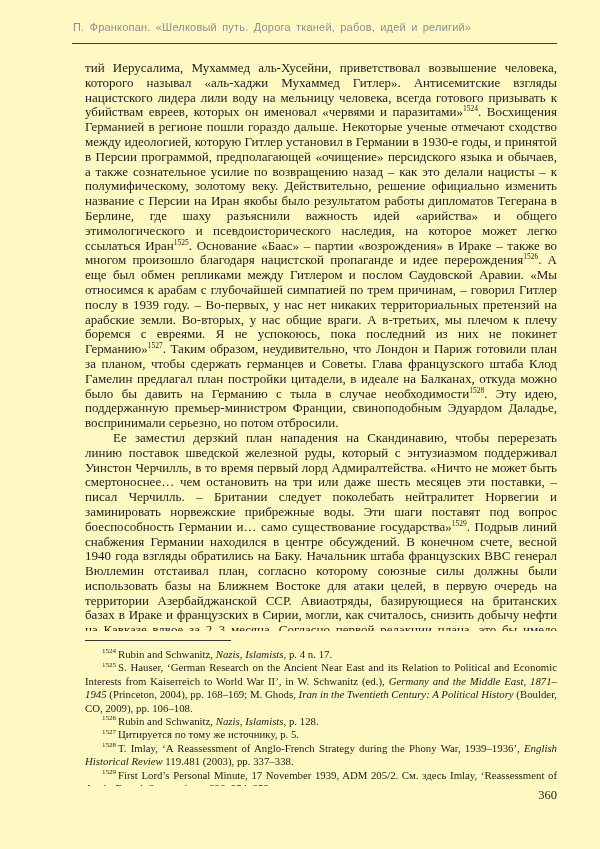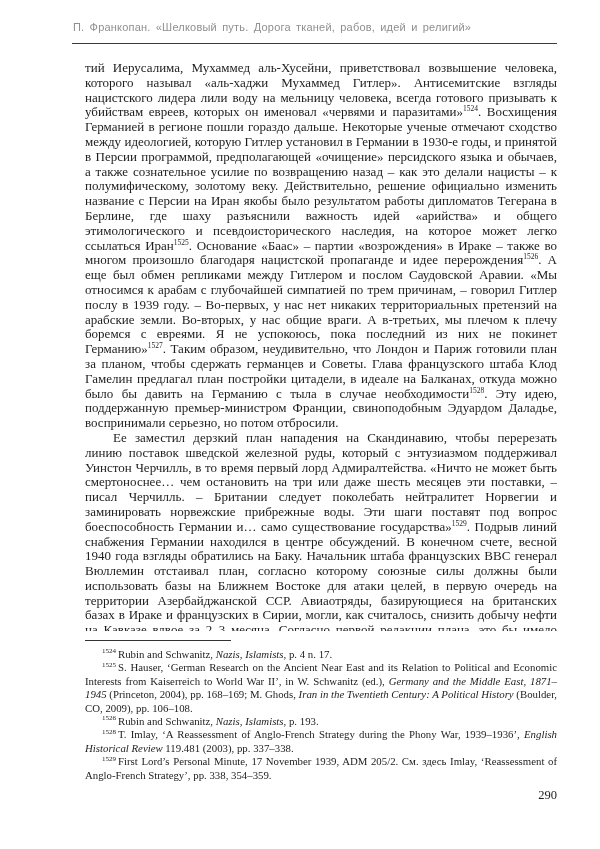--- a/index.html
+++ b/index.html
@@ -1,21 +1,21 @@
 <!DOCTYPE html>
 <html lang="ru"><head>
 <meta charset="utf-8">
 <style>
   html, body { margin: 0; padding: 0; background: #e9e9e9; }
   .page {
     position: relative;
     width: 600px;
     height: 849px;
     margin: 0 auto;
-    background: #ffffff;
+    background: #fef9c3;
     box-sizing: border-box;
     overflow: hidden;
   }
   .header-title {
     position: absolute;
     top: 21px;
     left: 73px;
     right: 42px;
     font-family: "Liberation Sans", sans-serif;
     font-size: 11px;
@@ -101,21 +101,22 @@
   <div class="body-text" id="body-paragraphs">
       <p class="para"><span>тий Иерусалима, Мухаммед аль-Хусейни, приветствовал возвышение человека, которого называл «аль-хаджи Мухаммед Гитлер». Антисемитские взгляды нацистского лидера лили воду на мельницу человека, всегда готового призывать к убийствам евреев, которых он именовал «червями и паразитами»</span><sup>1524</sup><span>. Восхищения Германией в регионе пошли гораздо дальше. Некоторые ученые отмечают сходство между идеологией, которую Гитлер установил в Германии в 1930-е годы, и принятой в Персии программой, предполагающей «очищение» персидского языка и обычаев, а также сознательное усилие по возвращению назад – как это делали нацисты – к полумифическому, золотому веку. Действительно, решение официально изменить название с Персии на Иран якобы было результатом работы дипломатов Тегерана в Берлине, где шаху разъяснили важность идей «арийства» и общего этимологического и псевдоисторического наследия, на которое может легко ссылаться Иран</span><sup>1525</sup><span>. Основание «Баас» – партии «возрождения» в Ираке – также во многом произошло благодаря нацистской пропаганде и идее перерождения</span><sup>1526</sup><span>. А еще был обмен репликами между Гитлером и послом Саудовской Аравии. «Мы относимся к арабам с глубочайшей симпатией по трем причинам, – говорил Гитлер послу в 1939 году. – Во-первых, у нас нет никаких территориальных претензий на арабские земли. Во-вторых, у нас общие враги. А в-третьих, мы плечом к плечу боремся с евреями. Я не успокоюсь, пока последний из них не покинет Германию»</span><sup>1527</sup><span>. Таким образом, неудивительно, что Лондон и Париж готовили план за планом, чтобы сдержать германцев и Советы. Глава французского штаба Клод Гамелин предлагал план постройки цитадели, в идеале на Балканах, откуда можно было бы давить на Германию с тыла в случае необходимости</span><sup>1528</sup><span>. Эту идею, поддержанную премьер-министром Франции, свиноподобным Эдуардом Даладье, воспринимали серьезно, но потом отбросили.</span></p>
       <p class="para indent"><span>Ее заместил дерзкий план нападения на Скандинавию, чтобы перерезать линию поставок шведской железной руды, который с энтузиазмом поддерживал Уинстон Черчилль, в то время первый лорд Адмиралтейства. «Ничто не может быть смертоноснее… чем остановить на три или даже шесть месяцев эти поставки, – писал Черчилль. – Британии следует поколебать нейтралитет Норвегии и заминировать норвежские прибрежные воды. Эти шаги поставят под вопрос боеспособность Германии и… само существование государства»</span><sup>1529</sup><span>. Подрыв линий снабжения Германии находился в центре обсуждений. В конечном счете, весной 1940 года взгляды обратились на Баку. Начальник штаба французских ВВС генерал Вюллемин отстаивал план, согласно которому союзные силы должны были использовать базы на Ближнем Востоке для атаки целей, в первую очередь на территории Азербайджанской ССР. Авиаотряды, базирующиеся на британских базах в Ираке и французских в Сирии, могли, как считалось, снизить добычу нефти на Кавказе вдвое за 2–3 месяца. Согласно первой редакции плана, это бы имело «решающие последствия для СССР и Германии». Последующие версии обещали еще более радужные перспективы: более мелкие атакующие звенья могли доставить ту же бомбовую нагрузку за меньший период времени</span></p>
     </div>
 
   <div class="footnotes">
     <div class="fn-rule"></div>
     <div id="footnote-list">
         <div class="footnote"><sup>1524</sup><span>Rubin and Schwanitz, </span><i>Nazis, Islamists</i><span>, p. 4 n. 17.</span></div>
         <div class="footnote"><sup>1525</sup><span>S. Hauser, ‘German Research on the Ancient Near East and its Relation to Political and Economic Interests from Kaiserreich to World War II’, in W. Schwanitz (ed.), </span><i>Germany and the Middle East, 1871–1945</i><span> (Princeton, 2004), pp. 168–169; M. Ghods, </span><i>Iran in the Twentieth Century: A Political History</i><span> (Boulder, CO, 2009), pp. 106–108.</span></div>
-        <div class="footnote"><sup>1526</sup><span>Rubin and Schwanitz, </span><i>Nazis, Islamists</i><span>, p. 193.</span></div>
+        <div class="footnote"><sup>1526</sup><span>Rubin and Schwanitz, </span><i>Nazis, Islamists</i><span>, p. 128.</span></div>
+        <div class="footnote"><sup>1527</sup><span>Цитируется по тому же источнику, p. 5.</span></div>
         <div class="footnote"><sup>1528</sup><span>T. Imlay, ‘A Reassessment of Anglo-French Strategy during the Phony War, 1939–1936’, </span><i>English Historical Review</i><span> 119.481 (2003), pp. 337–338.</span></div>
         <div class="footnote"><sup>1529</sup><span>First Lord’s Personal Minute, 17 November 1939, ADM 205/2. См. здесь Imlay, ‘Reassessment of Anglo-French Strategy’, pp. 338, 354–359.</span></div>
       </div>
   </div>
 
-  <div class="page-number">290</div>
+  <div class="page-number">360</div>
 
 </div>
 
 </body></html>

